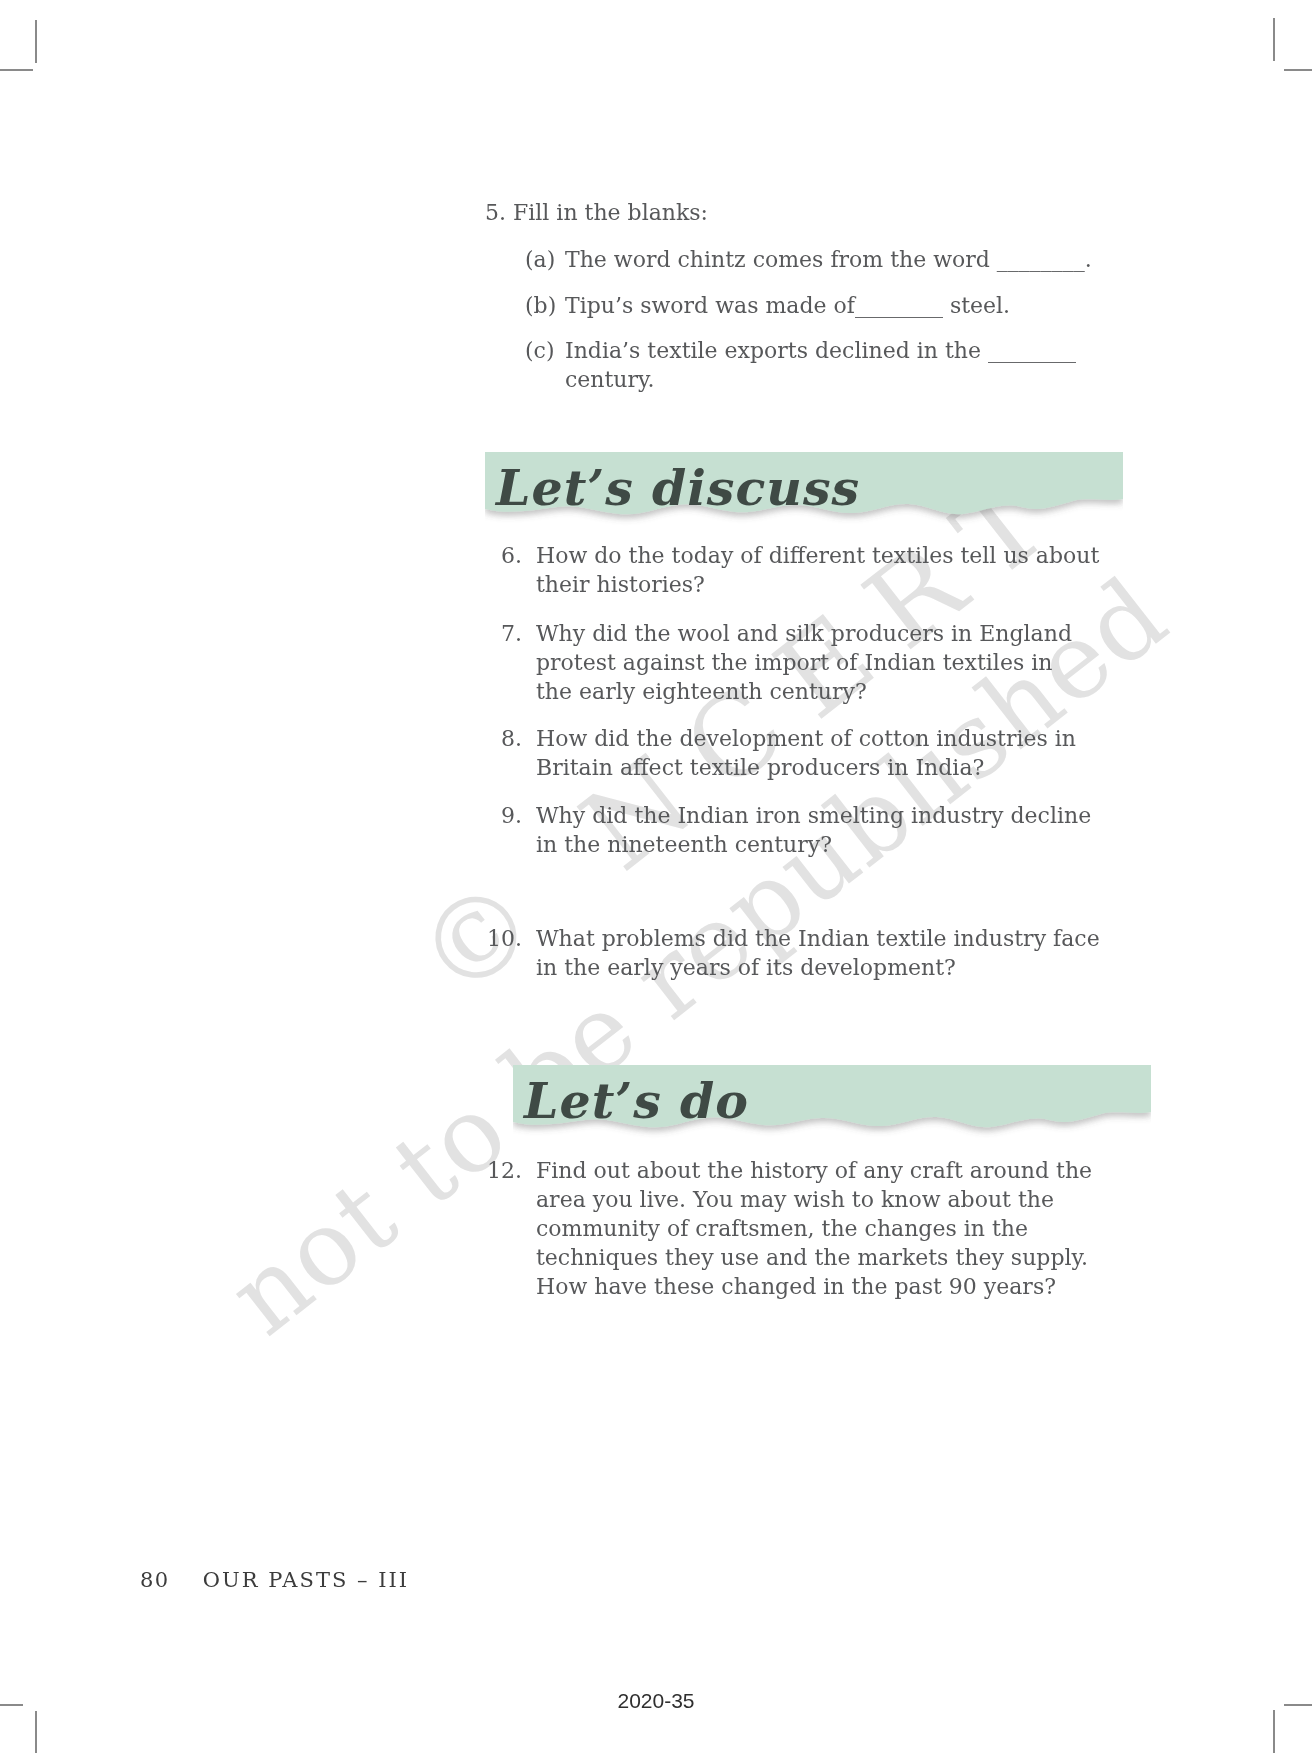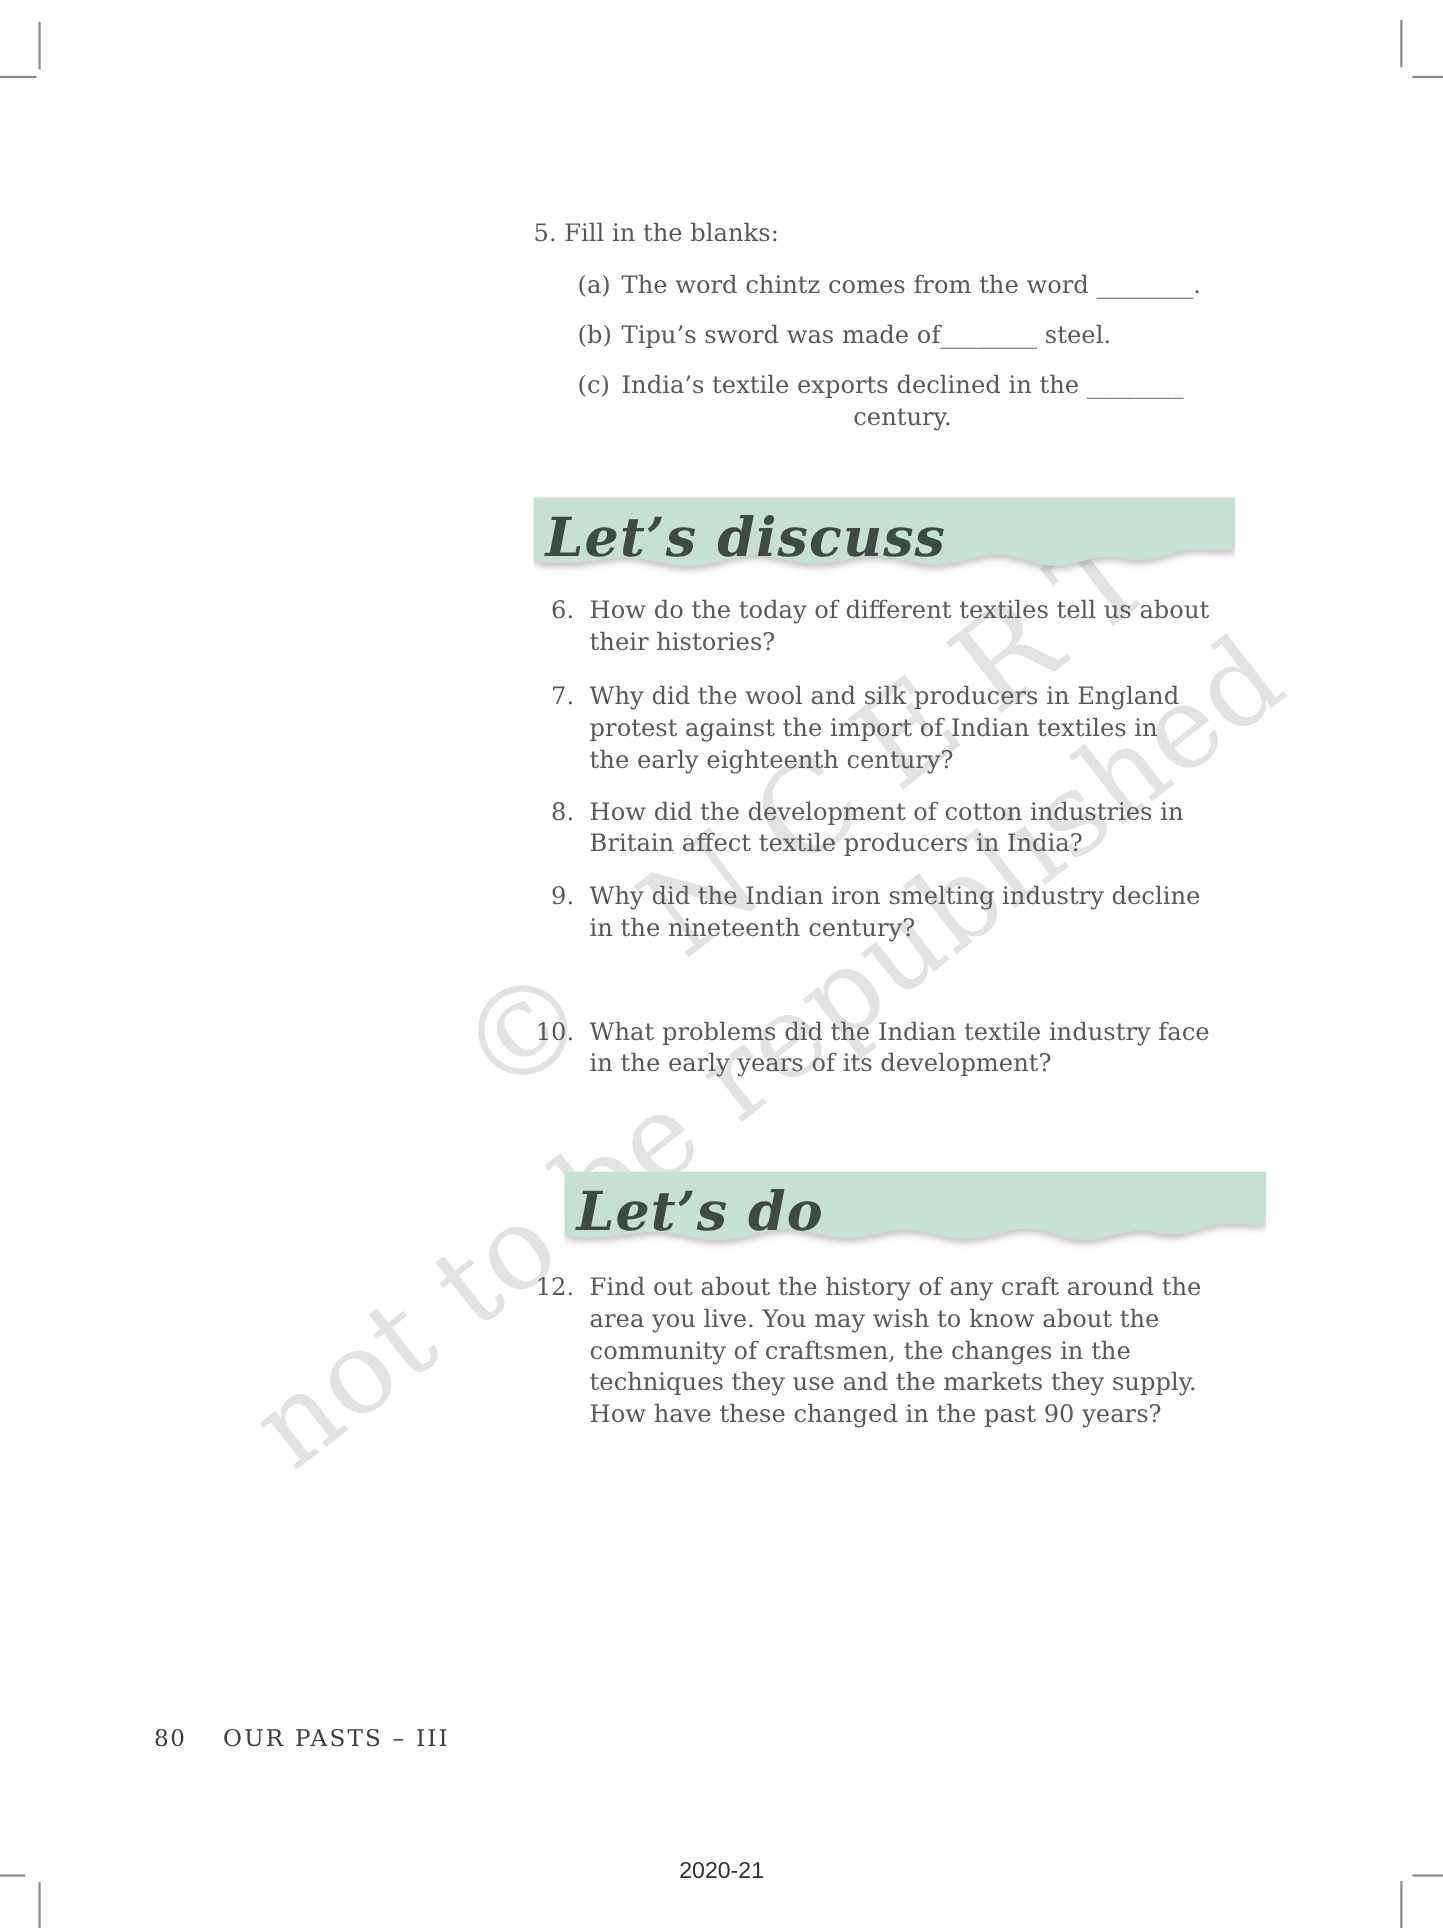--- a/index.html
+++ b/index.html
@@ -55,21 +55,21 @@
     position: absolute; left: 485px;
     display: flex;
     font-size: 22px; line-height: 29px;
     color: #57585a;
     z-index: 1;
   }
   .qnum { width: 37px; flex: none; text-align: right; }
   .qtext { margin-left: 14px; white-space: pre; }
   .sub { left: 525px; }
   .sublabel { width: 30px; flex: none; text-align: left; }
-  .subtext { margin-left: 10px; white-space: pre; text-align: center; }
+  .subtext { margin-left: 10px; white-space: pre; }
   .ex-title-num { width: 20px; flex: none; text-align: left; }
   .ex-title-text { margin-left: 8px; white-space: pre; }
 
   .q5  { top: 198px; }
   .qa  { top: 245px; }
   .qb  { top: 291px; }
   .qc  { top: 336px; }
   .q6  { top: 541px; }
   .q7  { top: 619px; }
   .q8  { top: 724px; }
@@ -192,15 +192,15 @@
     <div class="qtext">Find out about the history of any craft around the
 area you live. You may wish to know about the
 community of craftsmen, the changes in the
 techniques they use and the markets they supply.
 How have these changed in the past 90 years?</div>
   </div>
 
   <div class="footer">
     <span>80</span><span class="book">OUR PASTS – III</span>
   </div>
-  <div class="print-year">2020-21</div>
+  <div class="print-year">2020-35</div>
 
 </div>
 
 </body></html>

